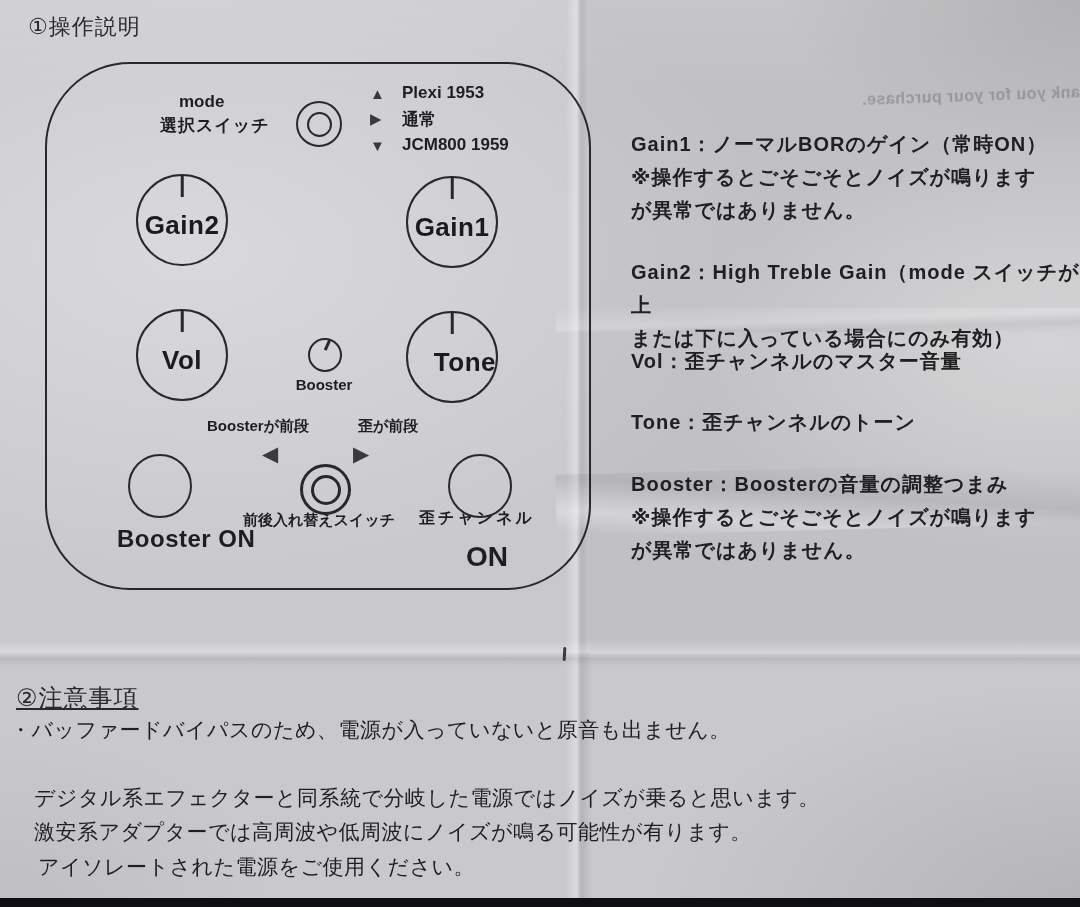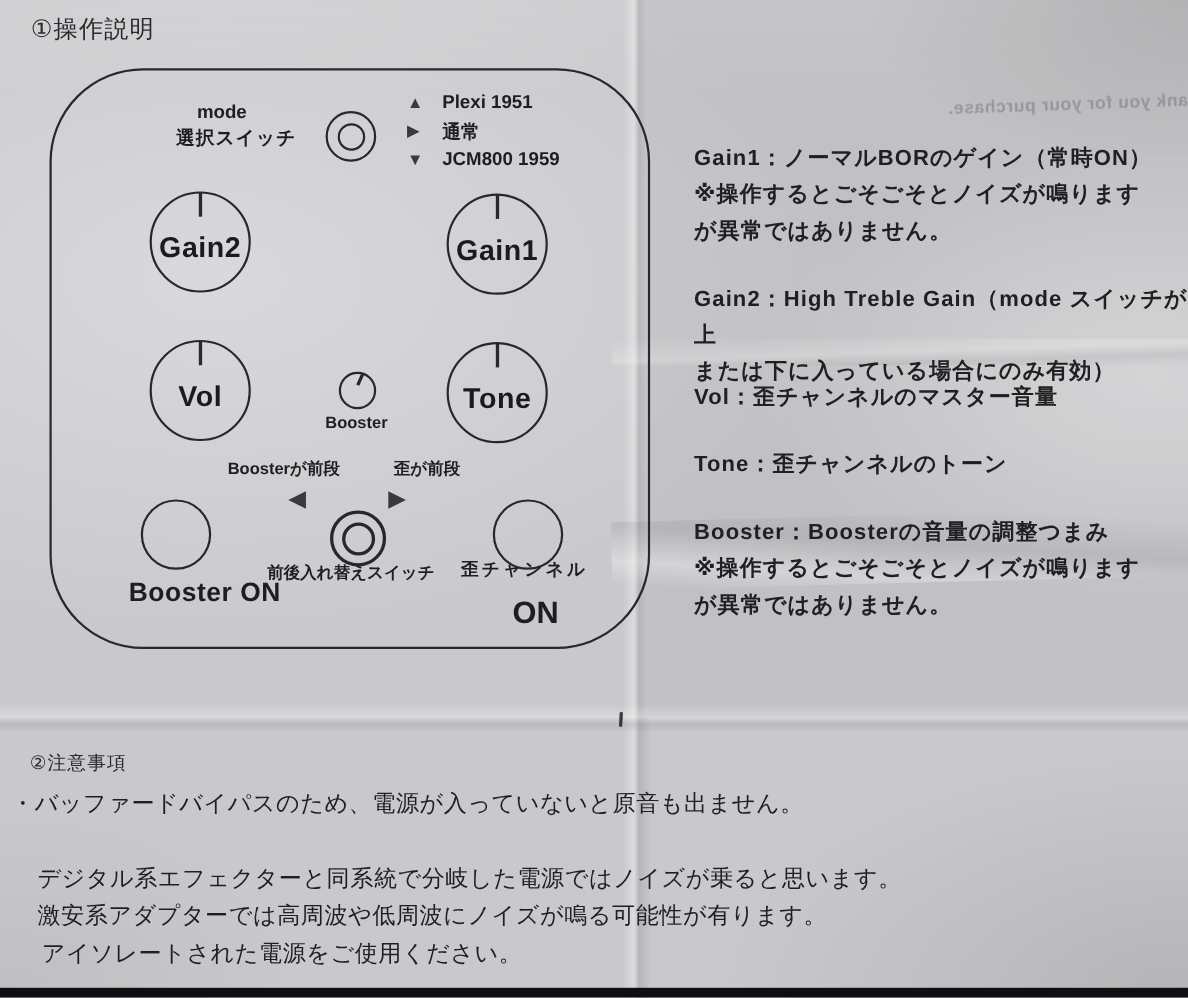--- a/index.html
+++ b/index.html
@@ -54,21 +54,21 @@
   .mode-opt .opt-label{margin-left:12px;font-size:17px;font-weight:600;color:#1e1e21;}
 
   .knob{position:absolute;border:2.5px solid #28282c;border-radius:50%;
     display:flex;align-items:center;justify-content:center;}
   .knob .pointer{position:absolute;top:-1px;left:50%;width:2.5px;height:22px;background:#28282c;transform:translateX(-50%);}
   .knob.big{width:88px;height:88px;}
   .knob .knob-label{font-size:26px;font-weight:600;color:#1b1b1e;padding-top:10px;letter-spacing:0.5px;}
   #knob-gain2{left:89px;top:110px;}
   #knob-gain1{left:359px;top:112px;}
   #knob-vol{left:89px;top:245px;}
-  #knob-tone{left:359px;top:247px;}
+  #knob-tone{left:359px;top:247px;justify-content:flex-end;}
   #knob-booster{left:261px;top:274px;width:30px;height:30px;}
   #knob-booster .pointer{height:11px;transform-origin:bottom center;transform:translateX(-50%) rotate(24deg);}
   #booster-knob-label{left:247px;top:312px;width:60px;text-align:center;font-size:15px;font-weight:700;}
 
   .order-caption{position:absolute;font-size:15px;font-weight:700;color:#1e1e21;}
   #order-caption-left{left:160px;top:353px;}
   #order-caption-right{left:311px;top:353px;}
   .order-arrow{position:absolute;font-size:21px;color:#3a3a3e;line-height:1;}
   #order-arrow-left{left:215px;top:379px;}
   #order-arrow-right{left:306px;top:379px;}
@@ -86,21 +86,21 @@
   
   .desc{position:absolute;left:631px;width:452px;font-size:20px;font-weight:600;
     line-height:33px;letter-spacing:1px;color:#202023;white-space:pre-line;}
   #desc-gain1{top:128px;}
   #desc-gain2{top:256px;}
   #desc-vol{top:345px;}
   #desc-tone{top:406px;}
   #desc-booster{top:468px;}
 
   
-  #caution-title{left:27px;top:682px;font-size:17px;}
+  #caution-title{left:16px;top:682px;font-size:24px;text-decoration:underline;}
   .note-line{position:absolute;font-size:21px;font-weight:500;color:#1f1f22;letter-spacing:0.5px;}
   #note-1{left:10px;top:716px;}
   #note-2{left:10px;top:750px;}
   #note-3{left:34px;top:784px;}
   #note-4{left:34px;top:818px;}
   #note-5{left:38px;top:853px;}
 </style>
 </head>
 <body>
 
@@ -122,21 +122,21 @@
     <div class="dg-label mode-en">mode</div>
     <div class="dg-label mode-jp">選択スイッチ</div>
 
     <div class="ring" id="mode-switch">
       <div class="ring-inner"></div>
     </div>
 
     <div id="mode-options">
       <div class="mode-opt">
         <span class="tri">▲</span>
-        <span class="opt-label">Plexi 1951</span>
+        <span class="opt-label">Plexi 1953</span>
       </div>
       <div class="mode-opt">
         <span class="tri">▶</span>
         <span class="opt-label">通常</span>
       </div>
       <div class="mode-opt">
         <span class="tri">▼</span>
         <span class="opt-label">JCM800 1959</span>
       </div>
     </div>

